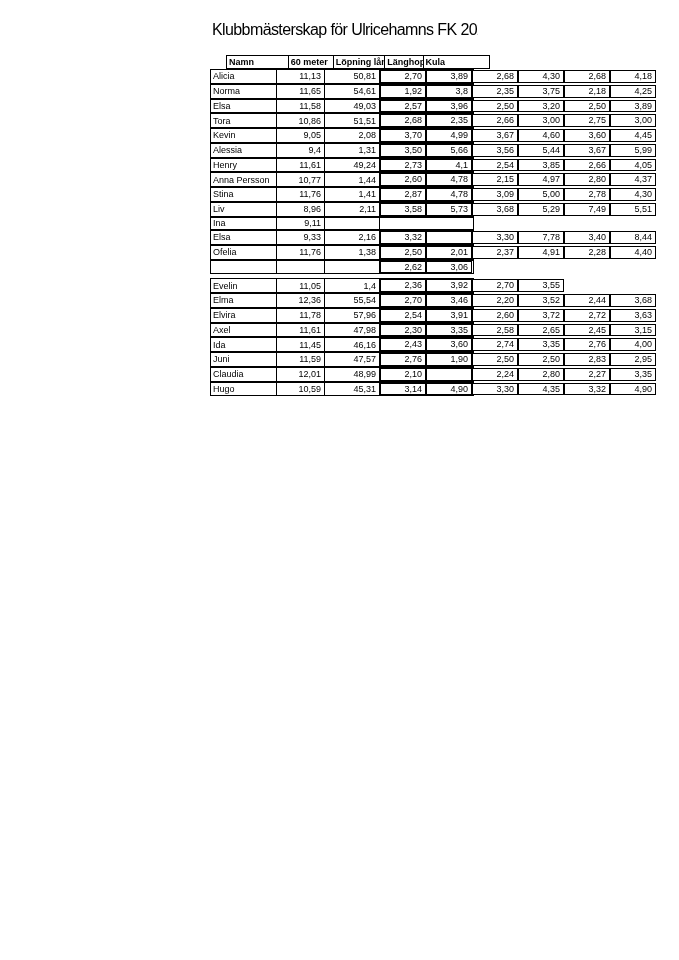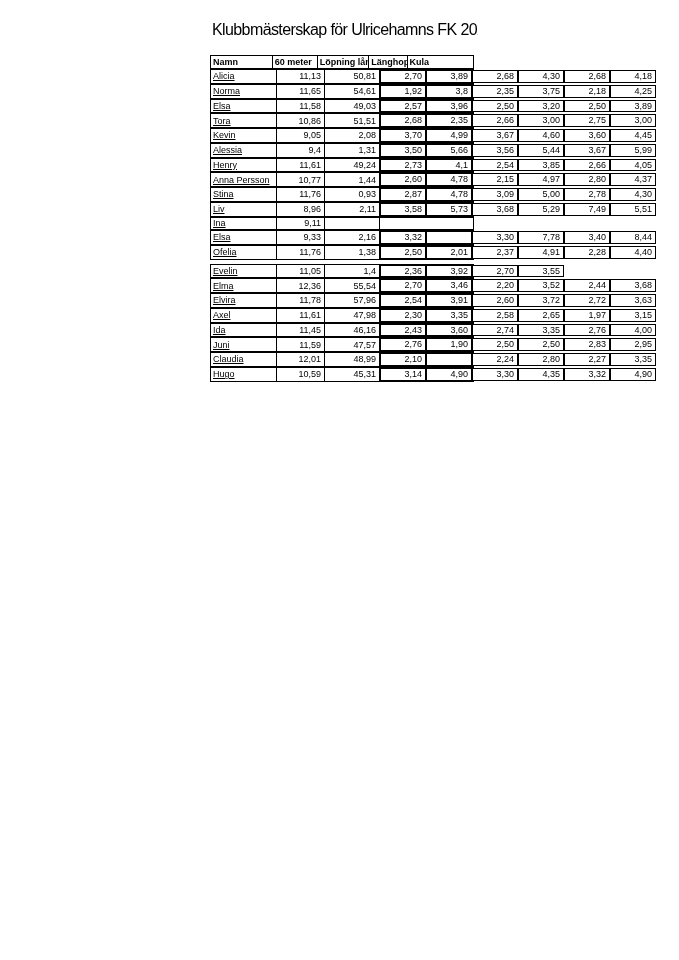--- a/index.html
+++ b/index.html
@@ -14,40 +14,40 @@
   .title-clip{
     position:absolute;left:212px;top:16px;width:266px;height:28px;
     overflow:hidden;white-space:nowrap;
     font-size:16px;letter-spacing:-0.6px;line-height:28px;color:#000;
   }
 
   
   .tbl{position:absolute;left:210px;top:55px;width:264px;}
   .hdr{
     display:flex;box-sizing:border-box;width:264px;height:14px;
-    border:1.5px solid #000;background:#fff;
+    border:1.5px solid #000;background:#fff;margin-left:16px;
   }
   .hcell{
     box-sizing:border-box;border-right:1px solid #000;
     font-weight:bold;font-size:9px;line-height:11px;
     padding:1px 0 0 2px;overflow:hidden;white-space:nowrap;
   }
   .hcell:last-child{border-right:none;}
   .h0{width:66px}.h1{width:48px}.h2{width:55px}.h3{width:41px}.h4{width:70px}
 
   .grp{
     display:flex;box-sizing:border-box;width:264px;
     border:1.5px solid #000;background:#fff;
   }
   .cell{
     box-sizing:border-box;border-right:1.5px solid #000;
     display:flex;align-items:flex-end;overflow:hidden;
     font-size:9px;line-height:10px;
   }
-  .cname{width:66px;justify-content:flex-start;padding:0 0 1.5px 2px;white-space:nowrap;text-decoration:underline;}
+  .cname{width:66px;justify-content:flex-start;padding:0 0 1.5px 2px;white-space:nowrap;}
   .cnum{justify-content:flex-end;padding:0 3px 1.5px 0;}
   .c60{width:48px}.crun{width:55px}
   .atts{width:92px;display:flex;}
   .arow{display:flex;height:12.75px;}
   .acell{
     box-sizing:border-box;width:46px;height:12.75px;
     border:1px solid #000;background:#fff;
     font-size:9px;line-height:10.5px;text-align:right;
     padding:0 3px 0 0;overflow:hidden;white-space:nowrap;
   }
@@ -217,21 +217,21 @@
             </div>
             <div class="arow">
               <div class="acell">2,80</div>
               <div class="acell">4,37</div>
             </div>
           </div>
         </div>
         <div class="grp">
           <div class="cell cname">Stina</div>
           <div class="cell cnum c60">11,76</div>
-          <div class="cell cnum crun">0,93</div>
+          <div class="cell cnum crun">1,41</div>
           <div class="atts">
             <div class="arow">
               <div class="acell">2,87</div>
               <div class="acell">4,78</div>
             </div>
             <div class="arow">
               <div class="acell">3,09</div>
               <div class="acell">5,00</div>
             </div>
             <div class="arow">
@@ -295,20 +295,31 @@
             <div class="arow">
               <div class="acell">2,37</div>
               <div class="acell">4,91</div>
             </div>
             <div class="arow">
               <div class="acell">2,28</div>
               <div class="acell">4,40</div>
             </div>
           </div>
         </div>
+        <div class="grp">
+          <div class="cell cname"></div>
+          <div class="cell cnum c60"></div>
+          <div class="cell cnum crun"></div>
+          <div class="atts">
+            <div class="arow">
+              <div class="acell">2,62</div>
+              <div class="acell">3,06</div>
+            </div>
+          </div>
+        </div>
         <div class="pbreak"></div>
         <div class="grp">
           <div class="cell cname">Evelin</div>
           <div class="cell cnum c60">11,05</div>
           <div class="cell cnum crun">1,4</div>
           <div class="atts">
             <div class="arow">
               <div class="acell">2,36</div>
               <div class="acell">3,92</div>
             </div>
@@ -363,21 +374,21 @@
           <div class="atts">
             <div class="arow">
               <div class="acell">2,30</div>
               <div class="acell">3,35</div>
             </div>
             <div class="arow">
               <div class="acell">2,58</div>
               <div class="acell">2,65</div>
             </div>
             <div class="arow">
-              <div class="acell">1,97</div>
+              <div class="acell">2,45</div>
               <div class="acell">3,15</div>
             </div>
           </div>
         </div>
         <div class="grp">
           <div class="cell cname">Ida</div>
           <div class="cell cnum c60">11,45</div>
           <div class="cell cnum crun">46,16</div>
           <div class="atts">
             <div class="arow">

